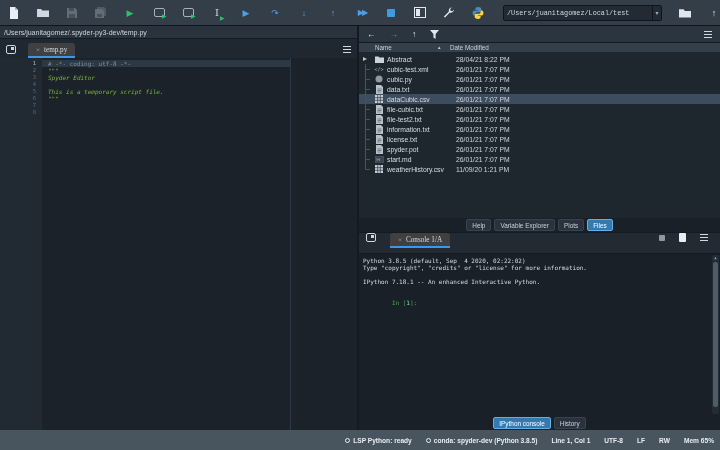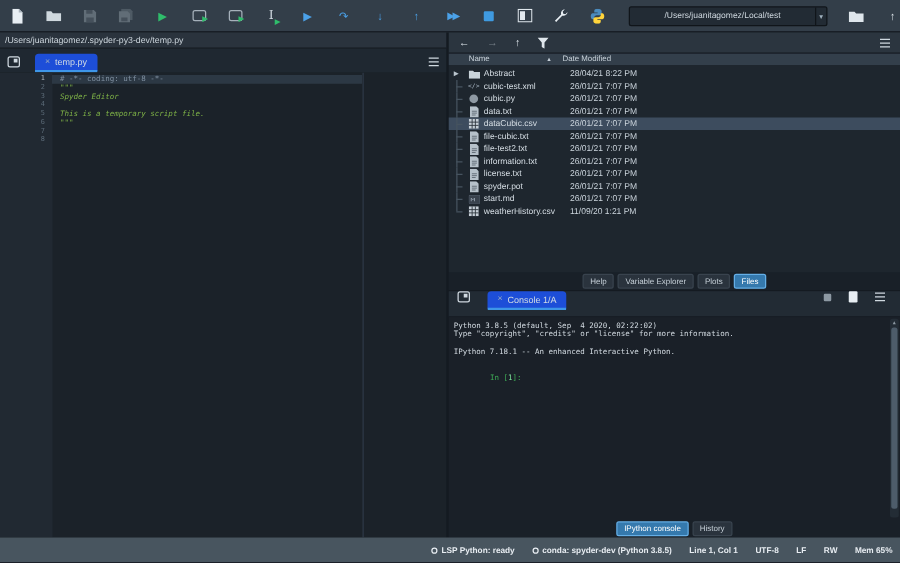--- a/index.html
+++ b/index.html
@@ -17,35 +17,35 @@
   .tbi.blue{color:#4ba1e8;font-size:9px;}
   .tbi.blue2{color:#4ba1e8;font-size:8px;letter-spacing:-2px;}
   .cellicon{position:relative;width:11px;height:9px;border:1px solid #a5b0ba;border-radius:2px;}
   .cellicon .mini{position:absolute;right:-3px;bottom:-3px;font-size:6px;color:#2fbd6b;line-height:6px;}
   .ibeam{position:relative;width:9px;height:12px;font-family:"DejaVu Serif",serif;font-size:10px;color:#cfd8df;line-height:12px;text-align:center;}
   .ibeam .mini{position:absolute;right:-3px;bottom:-2px;font-size:6px;color:#2fbd6b;line-height:6px;}
   .stop-sq{width:8px;height:8px;background:#3f9ae0;border-radius:1px;}
   .cwd-box{display:flex;align-items:center;height:16px;width:190px;background:#222b34;
            border:1px solid #10151a;border-radius:2px;margin-left:2px;}
   .cwd-box input{flex:1;background:transparent;border:none;outline:none;color:#cfd8df;
-           font-size:6.8px;padding:0 3px;font-family:Liberation Sans, sans-serif;text-align:center;}
+           font-size:6.8px;padding:0 3px;font-family:Liberation Mono, monospace;}
   .cwd-caret{width:9px;height:100%;border-left:1px solid #10151a;color:#9fb0bd;font-size:6px;
            display:flex;align-items:center;justify-content:center;}
 
   
   .editor-pane{position:absolute;left:0;top:26px;width:357px;height:404px;background:#1b2229;
                display:flex;flex-direction:column;}
   .crumbbar{height:13px;background:#2a333d;color:#ccd5dc;font-size:7px;line-height:13px;
             padding-left:4px;border-bottom:1px solid #141a21;white-space:nowrap;}
   .tabbar{height:19px;background:#1f2831;display:flex;align-items:flex-end;padding-left:4px;}
   .browse-icon{width:10px;height:9px;border:1px solid #cfd8df;border-radius:2px;margin:0 0 4px 2px;position:relative;}
   .browse-icon::after{content:'';position:absolute;right:1px;top:1px;width:3px;height:3px;background:#cfd8df;}
   .tab{display:flex;align-items:center;gap:4px;height:15px;margin-left:12px;padding:0 8px;
-       background:#1d4ed8;border-bottom:2px solid #3e96e8;border-radius:3px 3px 0 0;
-       color:#d3dce3;font-size:7.2px;}
+       background:#404040;border-bottom:2px solid #3e96e8;border-radius:3px 3px 0 0;
+       color:#d3dce3;font-size:7.2px;font-family:Liberation Serif, serif;}
   .tab .x{color:#9fb0bd;font-size:7px;}
   .menu-icon{width:8px;height:7px;border-top:1px solid #cfd8df;border-bottom:1px solid #cfd8df;position:relative;flex:0 0 auto;}
   .menu-icon::after{content:'';position:absolute;left:0;right:0;top:2px;border-top:1px solid #cfd8df;}
   .tabbar .menu-icon{margin-left:auto;margin-right:6px;margin-bottom:5px;}
   .edbody{position:relative;flex:1;background:#1b2229;padding-top:2px;overflow:hidden;}
   .gutter-bg{position:absolute;left:0;top:0;bottom:0;width:42px;background:#212932;}
   .ruler{position:absolute;left:290px;top:0;bottom:0;width:1px;background:#2e3947;}
   .ed-row{position:relative;height:7px;line-height:7px;display:flex;
           font-family:"DejaVu Sans Mono",monospace;font-size:6px;white-space:pre;}
   .ed-row.cur{background:linear-gradient(to right,transparent 42px,#2c3844 42px,#2c3844 290px,transparent 290px);}

